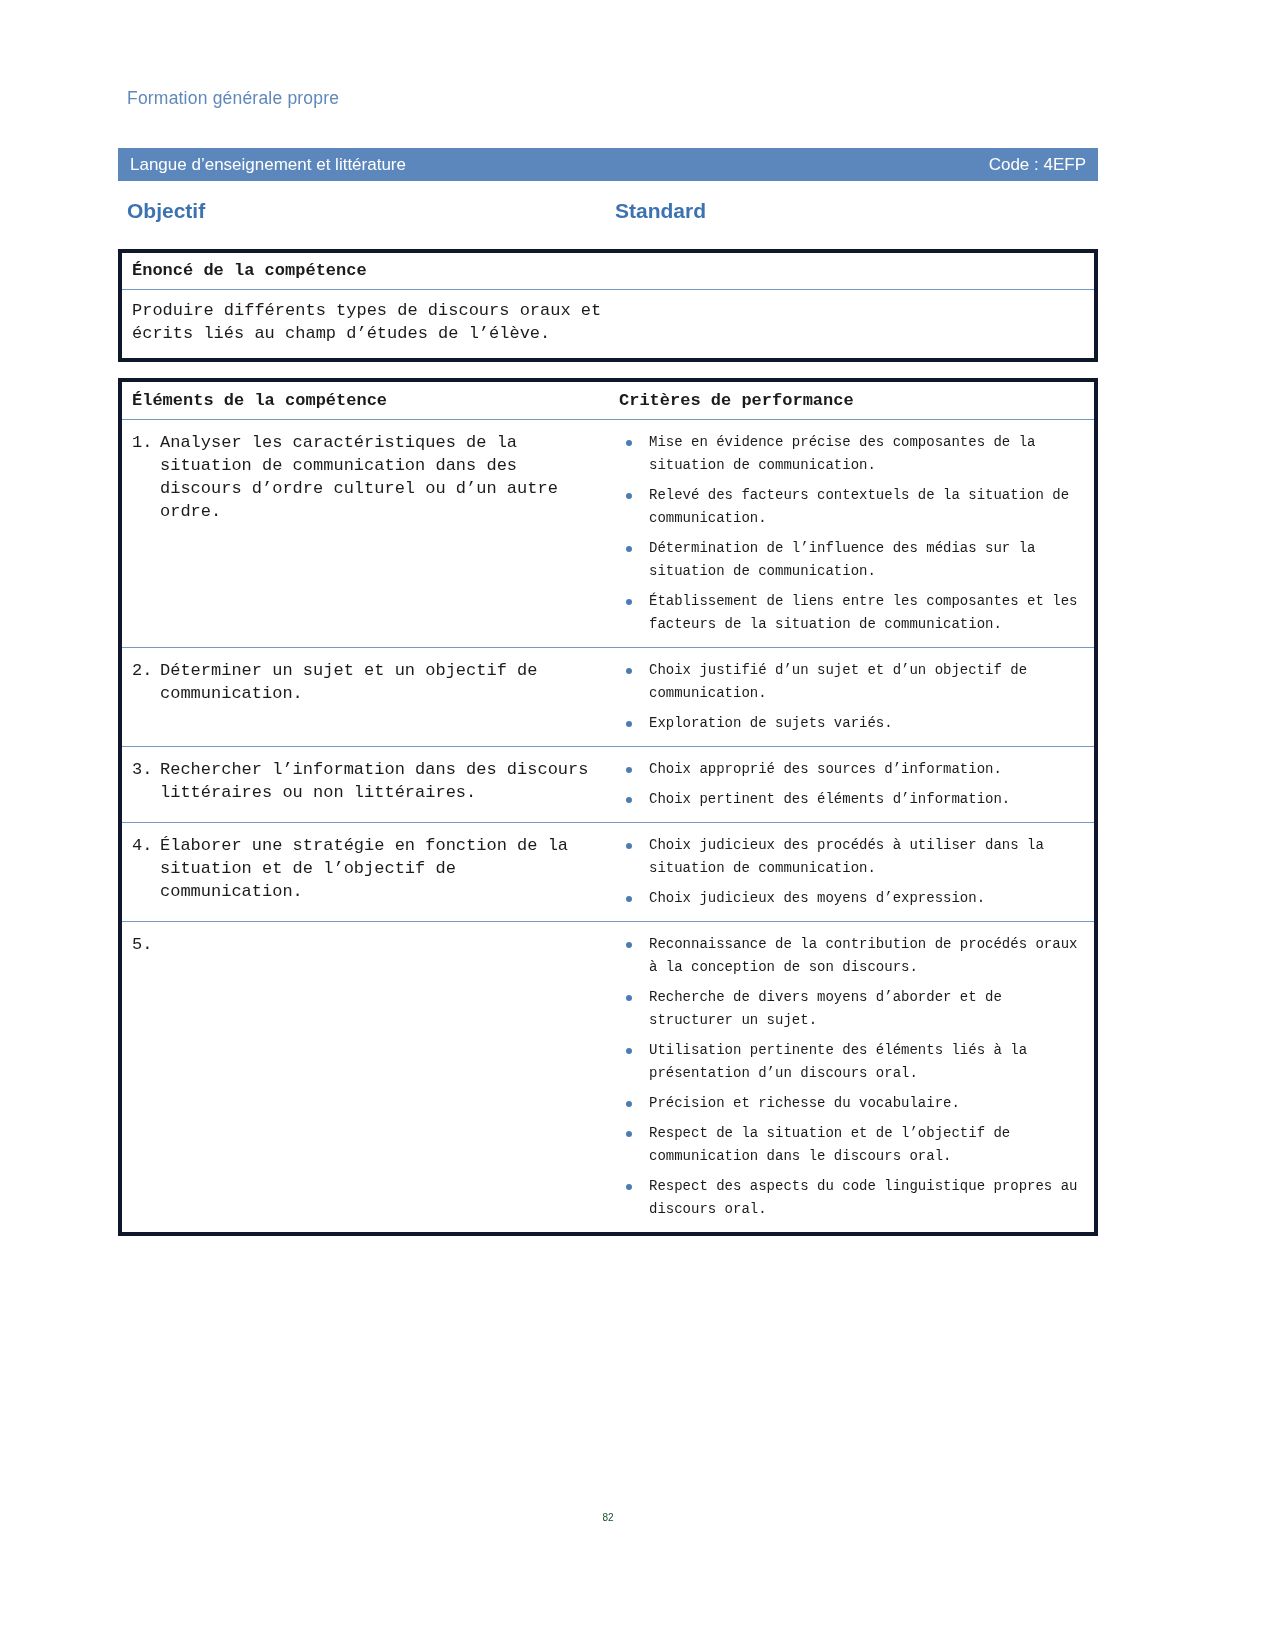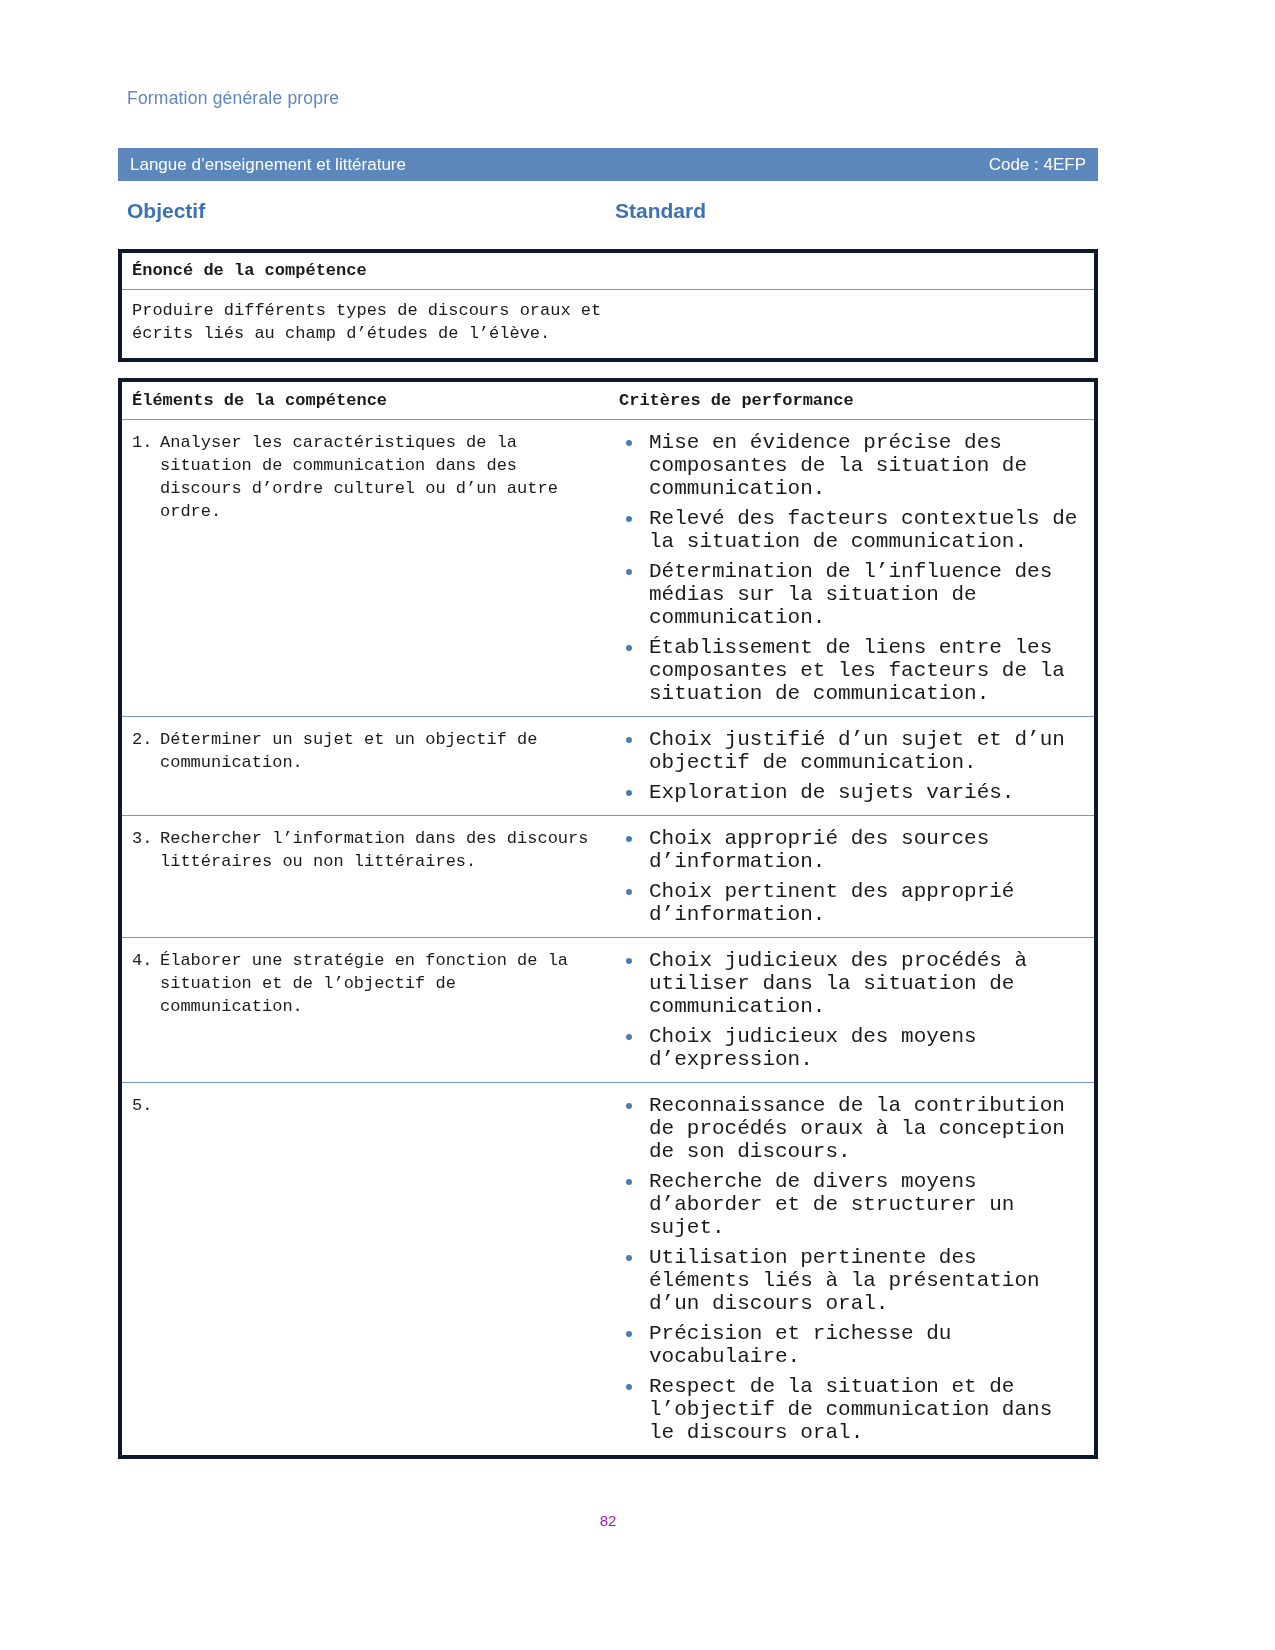--- a/index.html
+++ b/index.html
@@ -95,43 +95,43 @@
   .cell-left .num { width: 28px; flex: none; }
   .cell-left .elem-text { flex: 1; }
   .cell-right {
     flex: 1;
     padding: 11px 12px 11px 0;
   }
   .cell-right ul { list-style: none; }
   .cell-right li {
     position: relative;
     padding-left: 30px;
-    font-size: 21px;
+    font-size: 14px;
     line-height: 23px;
     margin-bottom: 7px;
   }
   .cell-right li:last-child { margin-bottom: 0; }
   .cell-right li::before {
     content: "";
     position: absolute;
     left: 7px;
     top: 8.5px;
     width: 6px;
     height: 6px;
     border-radius: 50%;
     background: #4d7cb4;
   }
   .page-number {
     position: absolute;
     top: 1496px;
     left: 0;
     width: 100%;
     text-align: center;
-    font-size: 15px;
-    color: #a21caf;
+    font-size: 10px;
+    color: #14532d;
   }
 </style>
 </head>
 <body>
 
 <div class="content">
 
   <div class="running-header">Formation générale propre</div>
 
   <div class="banner">
@@ -187,21 +187,21 @@
     </div>
 
     <div class="t-row">
       <div class="cell-left">
         <span class="num">3.</span>
         <span class="elem-text">Rechercher l’information dans des discours littéraires ou non littéraires.</span>
       </div>
       <div class="cell-right">
         <ul>
           <li>Choix approprié des sources d’information.</li>
-          <li>Choix pertinent des approprié d’information.</li>
+          <li>Choix pertinent des éléments d’information.</li>
         </ul>
       </div>
     </div>
 
     <div class="t-row">
       <div class="cell-left">
         <span class="num">4.</span>
         <span class="elem-text">Élaborer une stratégie en fonction de la situation et de l’objectif de communication.</span>
       </div>
       <div class="cell-right">
@@ -216,20 +216,21 @@
       <div class="cell-left">
         <span class="num">5.</span>
       </div>
       <div class="cell-right">
         <ul>
           <li>Reconnaissance de la contribution de procédés oraux à la conception de son discours.</li>
           <li>Recherche de divers moyens d’aborder et de structurer un sujet.</li>
           <li>Utilisation pertinente des éléments liés à la présentation d’un discours oral.</li>
           <li>Précision et richesse du vocabulaire.</li>
           <li>Respect de la situation et de l’objectif de communication dans le discours oral.</li>
+          <li>Respect des aspects du code linguistique propres au discours oral.</li>
         </ul>
       </div>
     </div>
 
   </div>
 
   <div class="page-number">82</div>
 
 </div>
 

